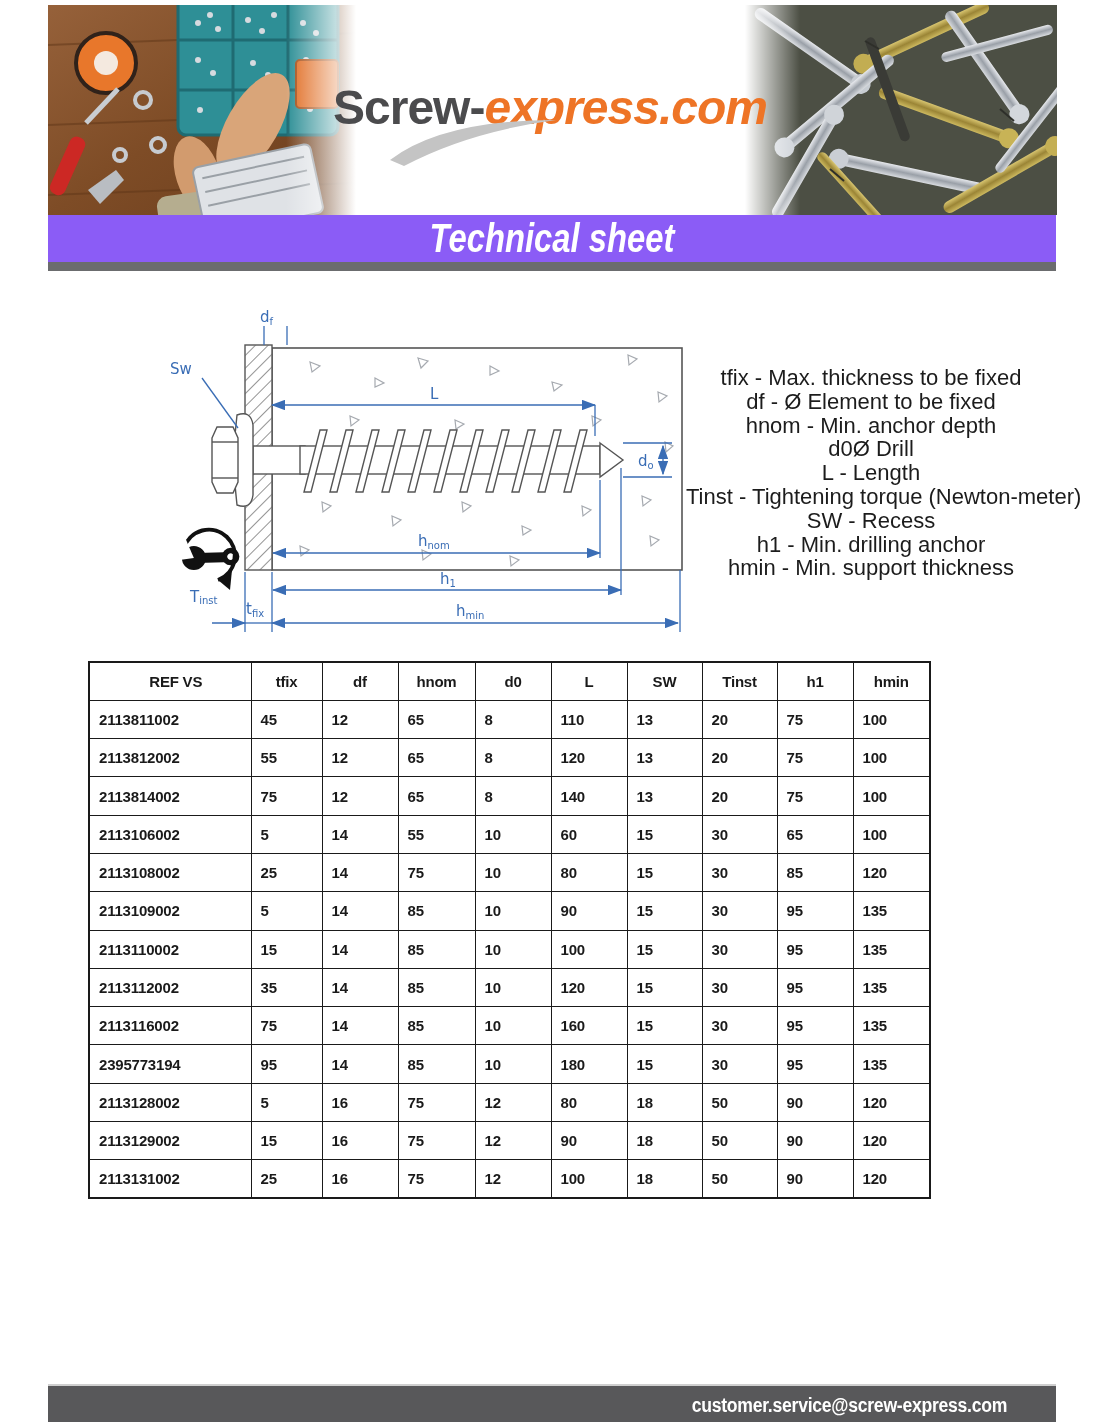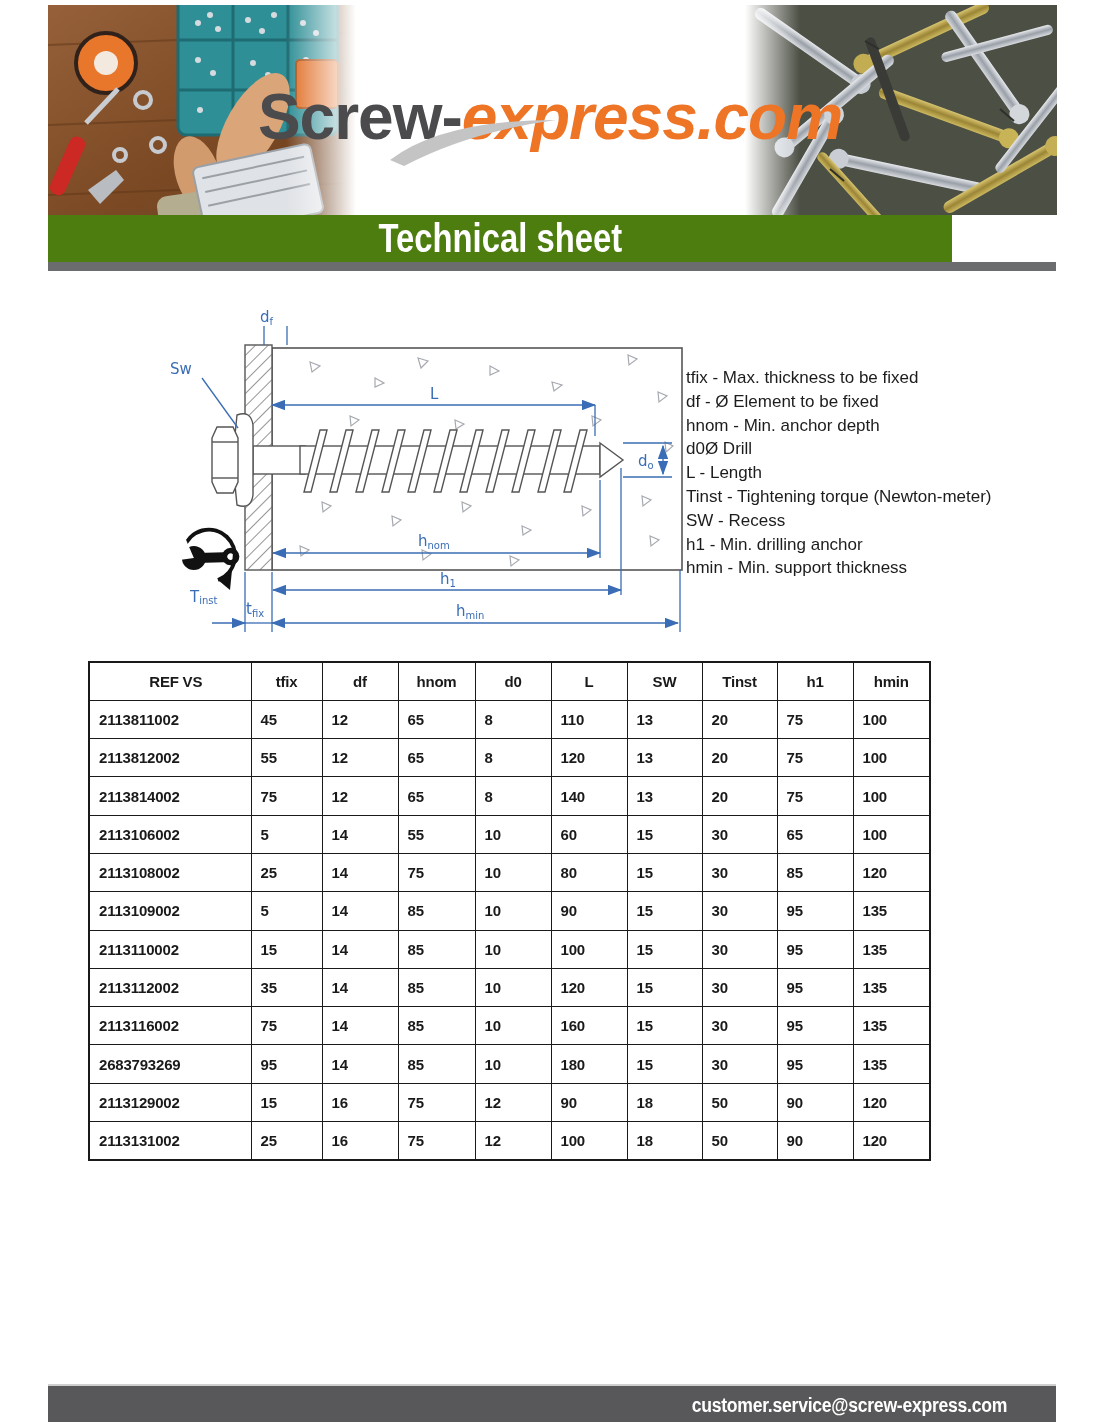--- a/index.html
+++ b/index.html
@@ -4,40 +4,40 @@
 <style>
   html,body{margin:0;padding:0;background:#fff;}
   .page{position:relative;width:1100px;height:1422px;background:#fff;overflow:hidden;
         font-family:"Liberation Sans",sans-serif;}
 
   
   .photo{position:absolute;top:5px;height:210px;overflow:hidden;}
   .photo-left{left:48px;width:308px;}
   .photo-right{left:745px;width:312px;}
   .logo-line{position:absolute;top:80px;left:0;right:0;text-align:center;
-             font-size:64px;font-weight:bold;letter-spacing:-1px;white-space:nowrap;}
+             font-size:48px;font-weight:bold;letter-spacing:-1px;white-space:nowrap;}
   .logo-gray{color:#4b4b4d;}
   .logo-orange{color:#ee7426;font-style:italic;}
   .swoosh{position:absolute;left:388px;top:116px;width:170px;height:52px;}
 
-  .banner{position:absolute;left:48px;top:215px;width:904px;height:47px;background:#4d7c0f;
-          display:flex;align-items:center;justify-content:center;}
+  .banner{position:absolute;left:48px;top:215px;width:1008px;height:47px;background:#8b5cf6;
+          display:flex;align-items:center;justify-content:center;font-style:italic;}
   .banner-title{color:#fff;font-weight:bold;font-size:41px;transform:scaleX(0.8);
                 letter-spacing:0;white-space:nowrap;}
   .banner-shadow{position:absolute;left:48px;top:262px;width:1008px;height:9px;background:#6b6c6e;}
 
   
   .diagram{position:absolute;left:160px;top:300px;width:560px;height:360px;}
   svg text{font-family:"DejaVu Sans","Liberation Sans",sans-serif;}
   .dimtxt{fill:#3a6db5;font-size:15px;}
   .dimsub{font-size:10px;}
 
   
   .legend{position:absolute;left:686px;top:366px;width:370px;color:#1c1c1c;}
-  .legend-item{font-size:17px;line-height:23.8px;white-space:nowrap;}
+  .legend-item{font-size:22px;line-height:23.8px;white-space:nowrap;text-align:center;}
 
   
   .spec-table{position:absolute;left:88px;top:661px;border-collapse:collapse;table-layout:fixed;
               width:841px;}
   .spec-table th,.spec-table td{border:1.5px solid #1a1a1a;height:38.3px;box-sizing:border-box;
               font-size:15px;font-weight:bold;color:#1a1a1a;vertical-align:middle;
               padding:0 0 0 9px;text-align:left;letter-spacing:-0.2px;overflow:hidden;}
   .spec-table{border:2px solid #1a1a1a;}
   .spec-table th{text-align:center;padding:0;}
   .spec-table th.first{text-align:center;padding-left:11px;}
@@ -468,30 +468,42 @@
           <td>14</td>
           <td>85</td>
           <td>10</td>
           <td>160</td>
           <td>15</td>
           <td>30</td>
           <td>95</td>
           <td>135</td>
         </tr>
         <tr>
-          <td>2683793269</td>
+          <td>2395773194</td>
           <td>95</td>
           <td>14</td>
           <td>85</td>
           <td>10</td>
           <td>180</td>
           <td>15</td>
           <td>30</td>
           <td>95</td>
           <td>135</td>
+        </tr>
+        <tr>
+          <td>2113128002</td>
+          <td>5</td>
+          <td>16</td>
+          <td>75</td>
+          <td>12</td>
+          <td>80</td>
+          <td>18</td>
+          <td>50</td>
+          <td>90</td>
+          <td>120</td>
         </tr>
         <tr>
           <td>2113129002</td>
           <td>15</td>
           <td>16</td>
           <td>75</td>
           <td>12</td>
           <td>90</td>
           <td>18</td>
           <td>50</td>

